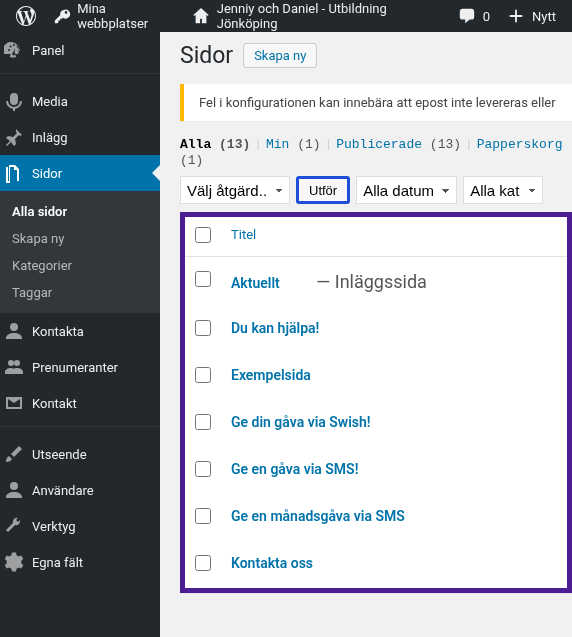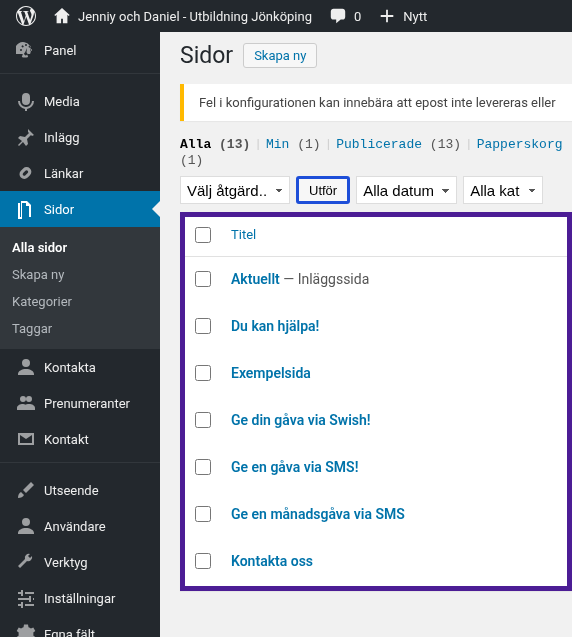--- a/index.html
+++ b/index.html
@@ -5,21 +5,21 @@
 * { margin: 0; padding: 0; box-sizing: border-box; }
 body { font-family: -apple-system, BlinkMacSystemFont, "Segoe UI", Roboto, sans-serif; font-size: 13px; color: #444; background: #f1f1f1; overflow: hidden; width: 572px; height: 637px; }
 
 .toolbar { background: #23282d; height: 32px; display: flex; align-items: center; padding: 0 8px; color: #eee; font-size: 13px; }
 .toolbar-item { display: flex; align-items: center; padding: 0 8px; height: 32px; cursor: pointer; gap: 6px; }
 .toolbar .icon { width: 20px; height: 20px; display: inline-flex; align-items: center; justify-content: center; }
 
 .container { display: flex; height: 605px; }
 
 .sidebar { width: 160px; background: #23282d; color: #eee; flex-shrink: 0; overflow-y: auto; }
-.menu-item { display: flex; align-items: center; padding: 8px 16px; cursor: pointer; color: #eee; gap: 8px; position: relative; }
+.menu-item { display: flex; align-items: center; padding: 8px 4px; cursor: pointer; color: #eee; gap: 8px; position: relative; }
 .menu-item .icon { width: 20px; height: 20px; display: inline-flex; align-items: center; justify-content: center; opacity: 0.6; }
 .menu-item.current { background: #0073aa; color: #fff; }
 .menu-item.current .icon { opacity: 1; }
 .menu-item.current::after { content: ""; position: absolute; right: 0; top: 50%; transform: translateY(-50%); border: 8px solid transparent; border-right-color: #f1f1f1; }
 .menu-sep { height: 5px; background: transparent; margin: 5px 0; border-top: 1px solid #32373c; }
 .submenu { background: #32373c; padding: 7px 0; }
 .submenu-item { padding: 6px 12px; cursor: pointer; color: #b4b9be; font-size: 13px; }
 .submenu-item.current { color: #ffffff; font-weight: 600; }
 
 .main { flex: 1; background: #f1f1f1; padding: 10px 0 0 20px; overflow: hidden; }
@@ -40,39 +40,47 @@
 .tablenav input[type=submit] { height: 28px; padding: 0 10px; border: 3px solid #1d4ed8; background: #f7f7f7; border-radius: 3px; cursor: pointer; font-size: 13px; }
 
 .list-table { width: 100%; border-spacing: 0; background: #fff; border: 5px solid #4c1d95; box-shadow: 0 1px 1px rgba(0,0,0,.04); }
 .list-table th, .list-table td { text-align: left; padding: 10px; vertical-align: top; }
 .list-table thead th { border-bottom: 1px solid #e1e1e1; font-weight: 400; }
 .list-table thead th a { color: #0073aa; text-decoration: none; }
 .list-table tbody tr { border-bottom: 1px solid #f1f1f1; }
 .list-table tbody td { padding: 14px 10px; }
 .cb-col { width: 30px; text-align: center; }
 .row-title { color: #0073aa; font-weight: 600; font-size: 14px; text-decoration: none; cursor: pointer; text-align: center; }
-.row-suffix { color: #555; font-size: 14px; }
+.row-suffix { color: #555; font-size: 18px; margin-left: 32px; }
 input[type=checkbox] { width: 16px; height: 16px; cursor: pointer; border: 1px solid #b4b9be; }
 
 svg { fill: currentColor; }
 </style>
 </head>
 <body>
 
 <div class="toolbar">
   <div class="toolbar-item">
     <span class="icon">
       <svg viewBox="0 0 20 20" width="20" height="20">
           <path d="M10 0C4.5 0 0 4.5 0 10s4.5 10 10 10 10-4.5 10-10S15.5 0 10 0zM1 10c0-1.3.3-2.5.8-3.6l4.3 11.8C3.1 16.8 1 13.6 1 10zm9 9c-.9 0-1.7-.1-2.5-.4l2.7-7.8 2.8 7.6c0 .1 0 .1.1.1-1 .3-2 .5-3.1.5zm1.2-13.2c.5 0 1-.1 1-.1.5 0 .4-.7-.1-.7 0 0-1.4.1-2.3.1-.8 0-2.2-.1-2.2-.1-.5 0-.5.7-.1.7 0 0 .4.1.9.1l1.3 3.6L8 15.6 4.9 5.8c.5 0 1-.1 1-.1.5 0 .4-.7-.1-.7 0 0-1.4.1-2.3.1H3C4.6 2.7 7.1 1 10 1c2.1 0 4.1.8 5.5 2.1h-.1c-.8 0-1.4.7-1.4 1.5 0 .7.4 1.3.8 2 .3.5.7 1.2.7 2.2 0 .7-.3 1.5-.6 2.6l-.8 2.7-2.9-8.3zm3.3 12l2.8-7.9c.5-1.3.7-2.3.7-3.2 0-.3 0-.6-.1-.9.7 1.2 1.1 2.7 1.1 4.2 0 3.3-1.8 6.1-4.5 7.8z"></path>
         </svg>
     </span>
   </div>
   <div class="toolbar-item">
     <span class="icon">
       <svg viewBox="0 0 20 20" width="18" height="18">
+          <path d="M13 3a5 5 0 0 0-4.9 6L2 15v3h3l1-1v-2h2v-2h2l1.1-1.1A5 5 0 1 0 13 3zm1.5 4.5a1.5 1.5 0 1 1 0-3 1.5 1.5 0 0 1 0 3z"></path>
+        </svg>
+    </span>
+    <span>Mina webbplatser</span>
+  </div>
+  <div class="toolbar-item">
+    <span class="icon">
+      <svg viewBox="0 0 20 20" width="18" height="18">
           <path d="M16 8.5l1.5 1.4 1-1L10 1 1.5 8.9l1 1L4 8.5V18h5v-5h2v5h5z"></path>
         </svg>
     </span>
     <span>Jenniy och Daniel - Utbildning Jönköping</span>
   </div>
   <div class="toolbar-item">
     <span class="icon">
       <svg viewBox="0 0 20 20" width="18" height="18">
           <path d="M5 2h10c1.7 0 3 1.3 3 3v6c0 1.7-1.3 3-3 3h-2l-5 4v-4H5c-1.7 0-3-1.3-3-3V5c0-1.7 1.3-3 3-3z"></path>
         </svg>
@@ -109,28 +117,20 @@
         </span>
       <span>Media</span>
     </div>
     <div class="menu-item">
       <span class="icon">
           <svg viewBox="0 0 20 20" width="20" height="20">
             <path d="M12 2l6 6-2 1-1-1-4 4 1 5-2 2-3-4-4 4-1-1 4-4-4-3 2-2 5 1 4-4-1-1z"></path>
           </svg>
         </span>
       <span>Inlägg</span>
-    </div>
-    <div class="menu-item">
-      <span class="icon">
-          <svg viewBox="0 0 20 20" width="20" height="20">
-            <path d="M9 7h2a3 3 0 0 1 0 6H9v-2h2a1 1 0 0 0 0-2H9zm2 6H9a3 3 0 0 1 0-6h2v2H9a1 1 0 0 0 0 2h2z" transform="rotate(-45 10 10) scale(1.6) translate(-4 -4)"></path>
-          </svg>
-        </span>
-      <span>Länkar</span>
     </div>
     <div class="menu-item current">
       <span class="icon">
           <svg viewBox="0 0 20 20" width="20" height="20">
             <path d="M6 2h6l4 4v12H6zM7 4v14h7V7h-3V4z" transform="translate(-1 0)"></path>
             <path d="M4 4v14h2v2H2V4z"></path>
           </svg>
         </span>
       <span>Sidor</span>
     </div>
@@ -181,28 +181,20 @@
         </span>
       <span>Användare</span>
     </div>
     <div class="menu-item">
       <span class="icon">
           <svg viewBox="0 0 20 20" width="20" height="20">
             <path d="M16 4a4 4 0 0 1-5 5l-7 7-2-2 7-7a4 4 0 0 1 5-5l-2 2 2 2z"></path>
           </svg>
         </span>
       <span>Verktyg</span>
-    </div>
-    <div class="menu-item">
-      <span class="icon">
-          <svg viewBox="0 0 20 20" width="20" height="20">
-            <path d="M2 4h3V2h2v6H5V6H2zm7 0h9v2H9zM2 10h9v2H2zm11-2h2v6h-2v-2h-2v-2h2zm4 2h1v2h-1zM2 16h3v-2h2v6H5v-2H2zm7 0h9v2H9z"></path>
-          </svg>
-        </span>
-      <span>Inställningar</span>
     </div>
     <div class="menu-item">
       <span class="icon">
           <svg viewBox="0 0 20 20" width="20" height="20">
             <path d="M10 13a3 3 0 1 0 0-6 3 3 0 0 0 0 6zm7.4-3c0-.5 0-1-.1-1.4l2-1.6-2-3.4-2.4 1a7 7 0 0 0-2.4-1.4L12 .6H8l-.5 2.6c-.9.3-1.7.8-2.4 1.4l-2.4-1-2 3.4 2 1.6c-.1.4-.1.9-.1 1.4s0 1 .1 1.4l-2 1.6 2 3.4 2.4-1c.7.6 1.5 1.1 2.4 1.4L8 19.4h4l.5-2.6c.9-.3 1.7-.8 2.4-1.4l2.4 1 2-3.4-2-1.6c.1-.4.1-.9.1-1.4z"></path>
           </svg>
         </span>
       <span>Egna fält</span>
     </div>
   </div>

